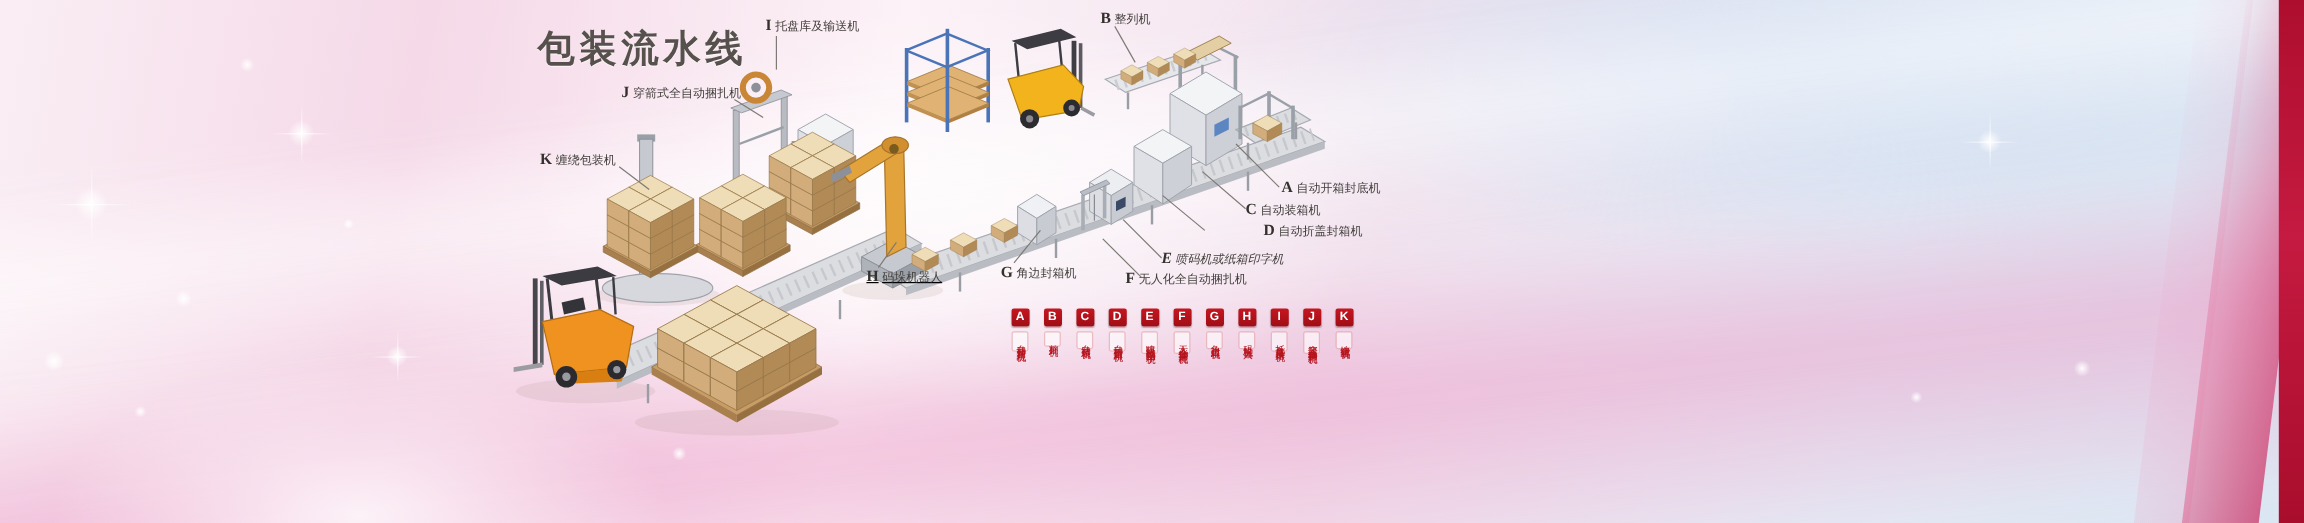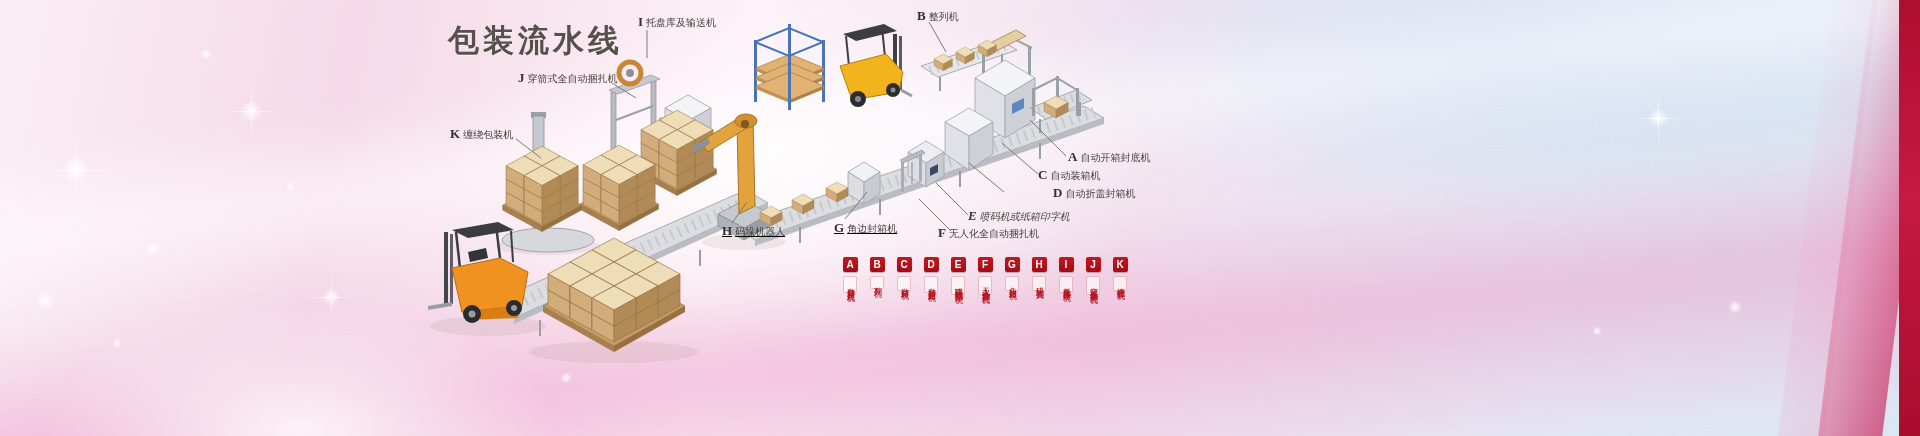--- a/index.html
+++ b/index.html
@@ -340,21 +340,21 @@
   </div>
   <div class="co" style="left:1053px;top:183px;">
     <span class="lt">D</span><span class="lb">自动折盖封箱机</span>
   </div>
   <div class="co" style="left:968px;top:206px;font-style:italic;">
     <span class="lt">E</span><span class="lb">喷码机或纸箱印字机</span>
   </div>
   <div class="co" style="left:938px;top:223px;">
     <span class="lt">F</span><span class="lb">无人化全自动捆扎机</span>
   </div>
-  <div class="co" style="left:834px;top:218px;text-decoration:underline;">
+  <div class="co" style="left:834px;top:218px;">
     <span class="lt">G</span><span class="lb">角边封箱机</span>
   </div>
   <div class="co" style="left:722px;top:221px;text-decoration:underline;">
     <span class="lt">H</span><span class="lb">码垛机器人</span>
   </div>
 
   <div class="legend">
     <div class="lg-item">
       <div class="lg-badge">A</div>
       <div class="lg-strip">自动开箱封底机</div>

